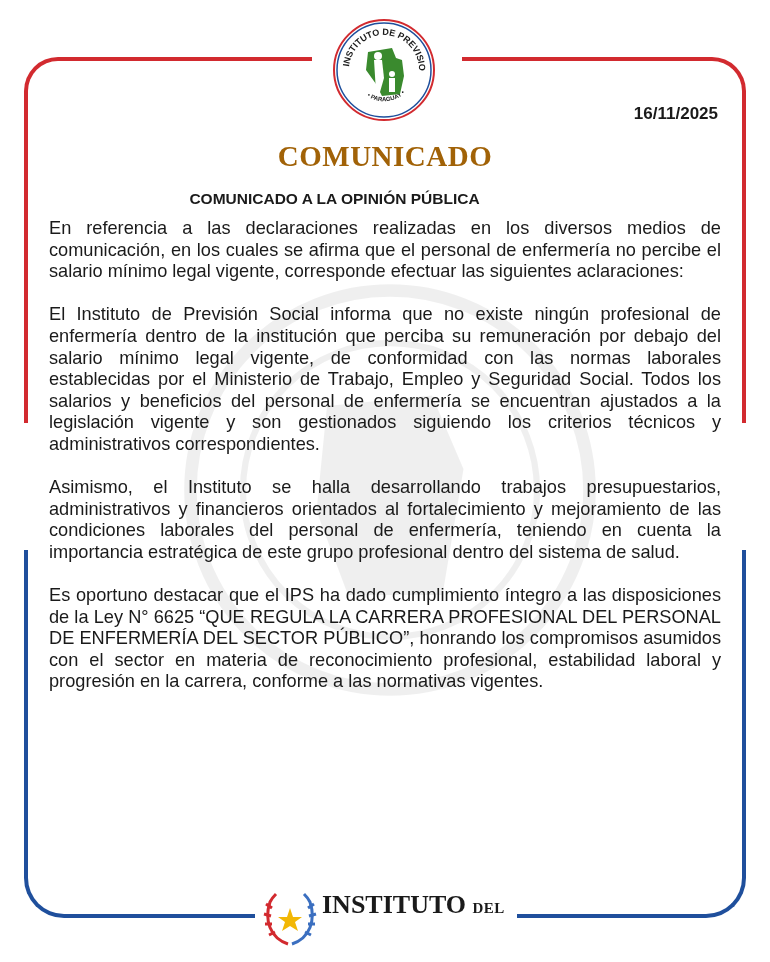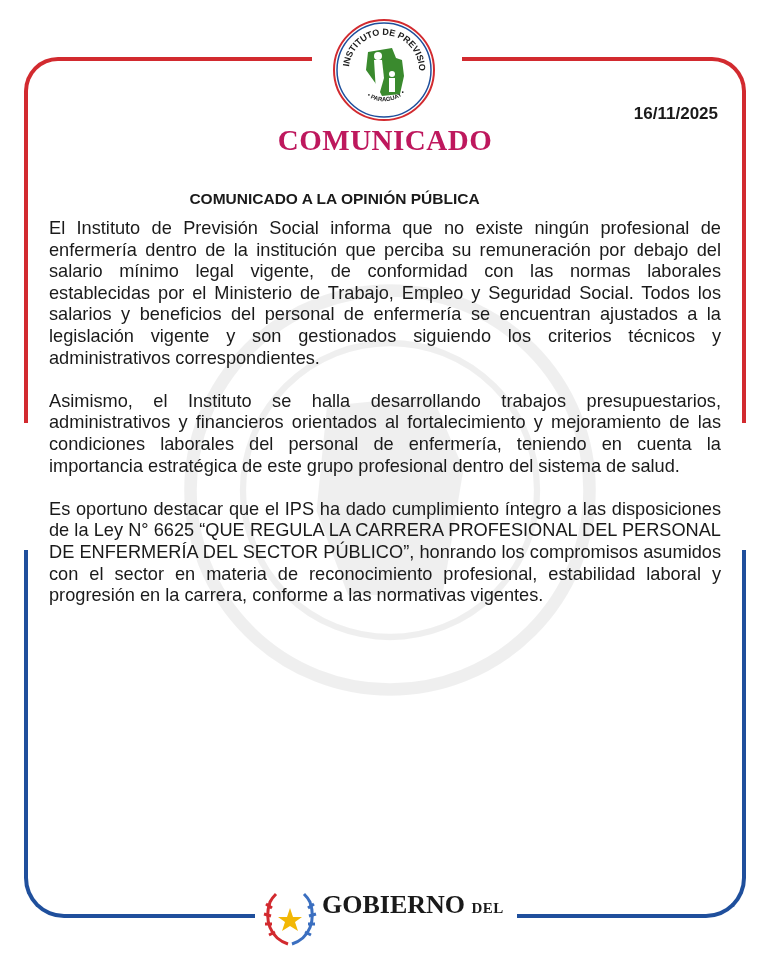--- a/index.html
+++ b/index.html
@@ -8,21 +8,21 @@
   .frame-red-left { position:absolute; left:24px; top:110px; width:4px; height:313px; background:#d22a2f; }
   .frame-red-right { position:absolute; left:742px; top:110px; width:4px; height:313px; background:#d22a2f; }
   .frame-blue-left { position:absolute; left:24px; top:550px; width:4px; height:320px; background:#1f4f9c; }
   .frame-blue-right { position:absolute; left:742px; top:550px; width:4px; height:320px; background:#1f4f9c; }
   .frame-blue-bottom { position:absolute; left:24px; top:860px; width:722px; height:58px; border:4px solid #1f4f9c; border-top:none; border-radius:0 0 40px 40px; box-sizing:border-box; }
   .gap-top { position:absolute; left:312px; top:48px; width:150px; height:20px; background:#fff; }
   .gap-bottom { position:absolute; left:255px; top:900px; width:262px; height:30px; background:#fff; }
 
   .seal { position:absolute; left:332px; top:18px; width:104px; height:104px; }
   .date { position:absolute; right:52px; top:104px; font-weight:bold; font-size:17px; color:#1a1a1a; }
-  .title { position:absolute; left:0; width:770px; top:124px; text-align:center; font-family:"Liberation Serif", serif; font-weight:bold; font-size:29px; letter-spacing:0.5px; color:#be185d; }
+  .title { position:absolute; left:0; width:770px; top:140px; text-align:center; font-family:"Liberation Serif", serif; font-weight:bold; font-size:29px; letter-spacing:0.5px; color:#a16207; }
   .subtitle { position:absolute; left:0; width:669px; top:190px; text-align:center; font-weight:bold; font-size:15.5px; color:#1a1a1a; }
 
   .watermark { position:absolute; left:180px; top:280px; width:420px; height:420px; opacity:0.06; }
 
   .body { position:absolute; left:49px; top:218px; width:672px; font-size:18.2px; line-height:21.6px; text-align:justify; }
   .body p { margin:0 0 21.6px 0; }
 
   .footer-logo { position:absolute; left:262px; top:890px; width:250px; height:60px; }
   .gob-text { position:absolute; left:60px; top:2px; font-family:"Liberation Serif", serif; font-weight:bold; color:#1a1a1a; }
   .gob-line1 { font-size:26px; line-height:26px; }
@@ -61,30 +61,31 @@
   <path d="M42 42 L50 42 L52 60 L48 74 L44 74 Z" fill="#fff"></path>
   <circle cx="60" cy="56" r="3" fill="#fff"></circle>
   <path d="M57 60 L63 60 L63 74 L57 74 Z" fill="#fff"></path>
 </svg>
 
 <div class="date">16/11/2025</div>
 <div class="title">COMUNICADO</div>
 <div class="subtitle">COMUNICADO A LA OPINIÓN PÚBLICA</div>
 
 <div class="body">
+  <p>En referencia a las declaraciones realizadas en los diversos medios de comunicación, en los cuales se afirma que el personal de enfermería no percibe el salario mínimo legal vigente, corresponde efectuar las siguientes aclaraciones:</p>
   <p>El Instituto de Previsión Social informa que no existe ningún profesional de enfermería dentro de la institución que perciba su remuneración por debajo del salario mínimo legal vigente, de conformidad con las normas laborales establecidas por el Ministerio de Trabajo, Empleo y Seguridad Social. Todos los salarios y beneficios del personal de enfermería se encuentran ajustados a la legislación vigente y son gestionados siguiendo los criterios técnicos y administrativos correspondientes.</p>
   <p>Asimismo, el Instituto se halla desarrollando trabajos presupuestarios, administrativos y financieros orientados al fortalecimiento y mejoramiento de las condiciones laborales del personal de enfermería, teniendo en cuenta la importancia estratégica de este grupo profesional dentro del sistema de salud.</p>
   <p>Es oportuno destacar que el IPS ha dado cumplimiento íntegro a las disposiciones de la Ley N° 6625 “QUE REGULA LA CARRERA PROFESIONAL DEL PERSONAL DE ENFERMERÍA DEL SECTOR PÚBLICO”, honrando los compromisos asumidos con el sector en materia de reconocimiento profesional, estabilidad laboral y progresión en la carrera, conforme a las normativas vigentes.</p>
 </div>
 
 <div class="footer-logo">
   <svg width="56" height="58" viewBox="0 0 56 58" style="position:absolute;left:0;top:0;">
     <path d="M26 54 C8 48 2 30 8 12 C10 8 12 6 14 4" fill="none" stroke="#d22a2f" stroke-width="3"></path>
     <path d="M10 18 l-6 -4 M9 26 l-7 -2 M10 34 l-7 0 M13 42 l-6 3" stroke="#d22a2f" stroke-width="3"></path>
     <path d="M30 54 C48 48 54 30 48 12 C46 8 44 6 42 4" fill="none" stroke="#3b6fc0" stroke-width="3"></path>
     <path d="M46 18 l6 -4 M47 26 l7 -2 M46 34 l7 0 M43 42 l6 3" stroke="#3b6fc0" stroke-width="3"></path>
     <polygon points="28,18 31,27 40,27 33,32 36,41 28,36 20,41 23,32 16,27 25,27" fill="#f2b705"></polygon>
   </svg>
   <div class="gob-text">
-    <div class="gob-line1"><span>GOBIERNO</span> <span class="del">DEL</span></div>
+    <div class="gob-line1"><span>INSTITUTO</span> <span class="del">DEL</span></div>
     <div class="gob-line2">PARAGUAY</div>
   </div>
 </div>
 
 </body></html>

